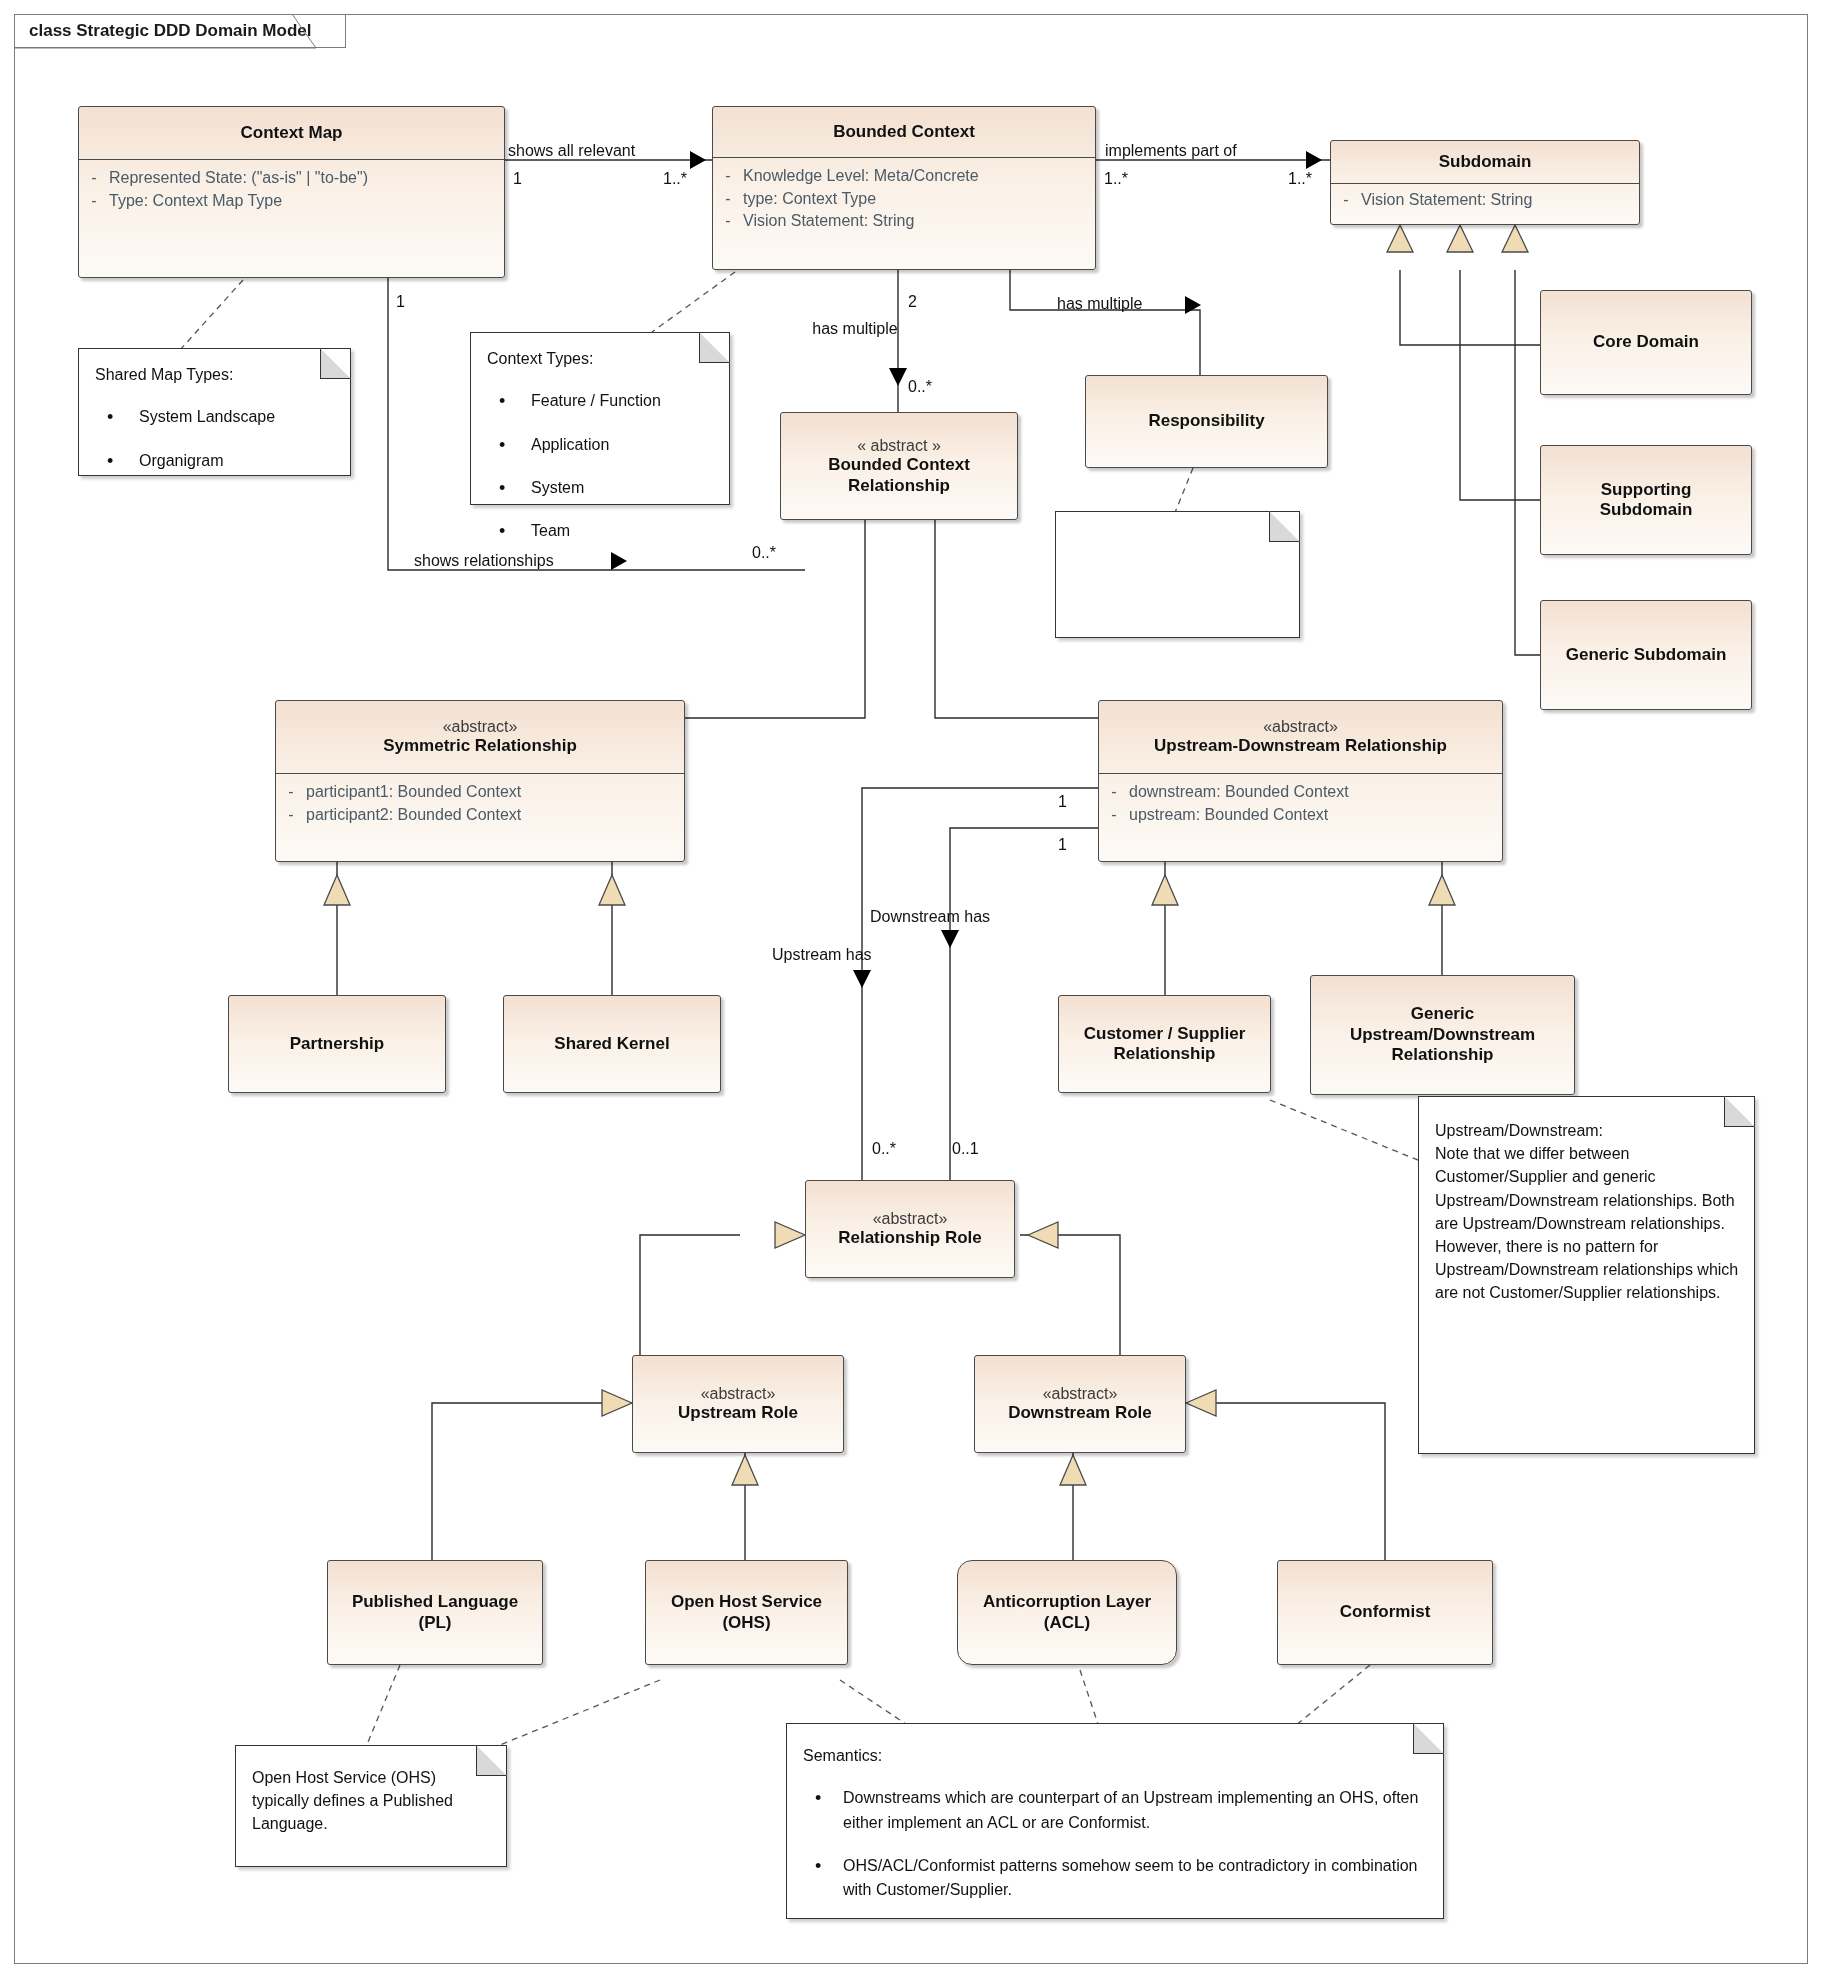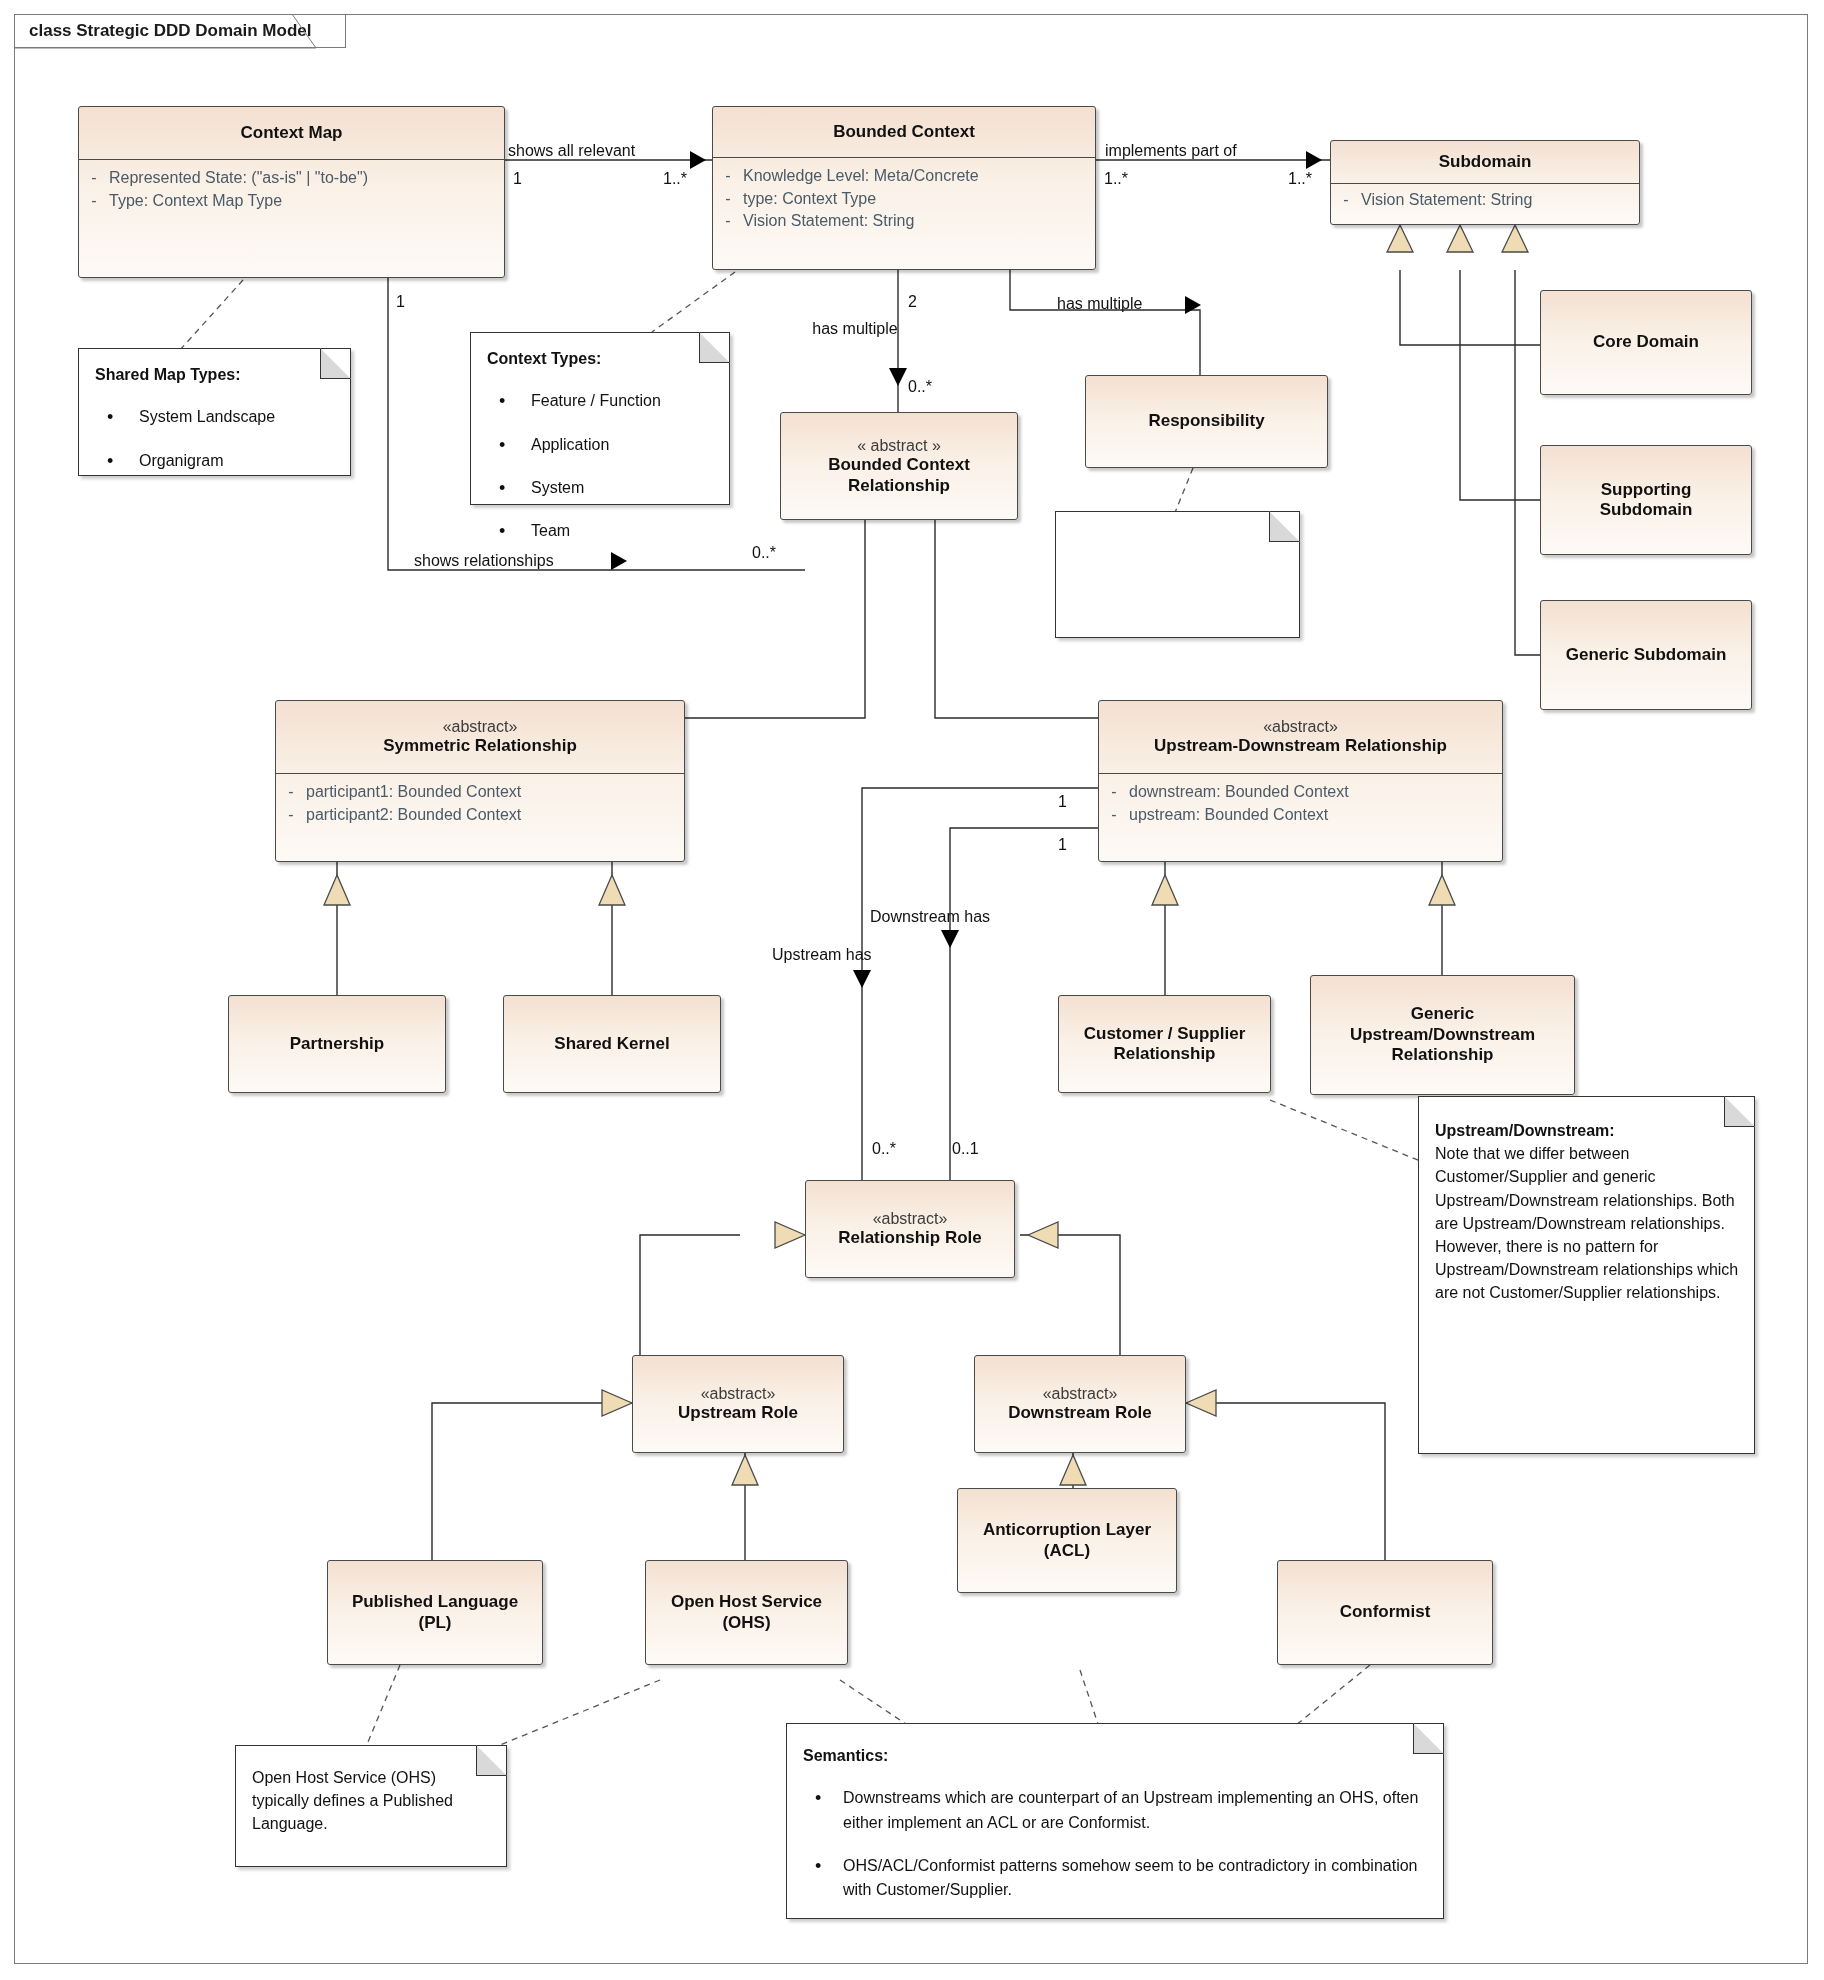--- a/index.html
+++ b/index.html
@@ -31,21 +31,21 @@
   
   .cls.plain .hdr{height:100%;}
 
   
   .note{position:absolute;box-sizing:border-box;background:#fff;
         border:1px solid #333;box-shadow:3px 3px 3px rgba(0,0,0,0.2);}
   .note .fold{position:absolute;right:-1px;top:-1px;width:30px;height:30px;
               background:#d9d9d9;border-left:1px solid #333;border-bottom:1px solid #333;
               clip-path:polygon(0 0,100% 100%,0 100%);}
   .note-body{position:relative;padding:14px 14px 10px 16px;font-size:16px;color:#111;line-height:1.45;}
-  .note-title{font-weight:bold;}
+  .note-title{font-weight:normal;}
   .nlist{margin:0;padding:0;list-style:none;}
   .nlist li{position:relative;padding-left:44px;line-height:1.52;margin-top:19px;}
   .nlist li::before{content:"\2022";position:absolute;left:12px;top:-1px;font-size:18px;}
   .nlist.tight li{padding-left:40px;}
 
   
   .arr-r{position:absolute;width:0;height:0;border-top:9px solid transparent;
          border-bottom:9px solid transparent;border-left:16px solid #000;}
   .arr-d{position:absolute;width:0;height:0;border-left:9px solid transparent;
          border-right:9px solid transparent;border-top:18px solid #000;}
@@ -354,21 +354,21 @@
     </div>
   </div>
 
   <div class="cls plain" style="left:645px;top:1560px;width:203px;height:105px;">
     <div class="hdr">
       <div class="title">Open Host Service</div>
       <div class="title">(OHS)</div>
     </div>
   </div>
 
-  <div class="cls plain" style="left:957px;top:1488px;width:220px;height:105px;">
+  <div class="cls plain" style="left:957px;top:1560px;width:220px;height:105px;border-radius:15px;">
     <div class="hdr">
       <div class="title">Anticorruption Layer</div>
       <div class="title">(ACL)</div>
     </div>
   </div>
 
   <div class="cls plain" style="left:1277px;top:1560px;width:216px;height:105px;">
     <div class="hdr">
       <div class="title">Conformist</div>
     </div>

